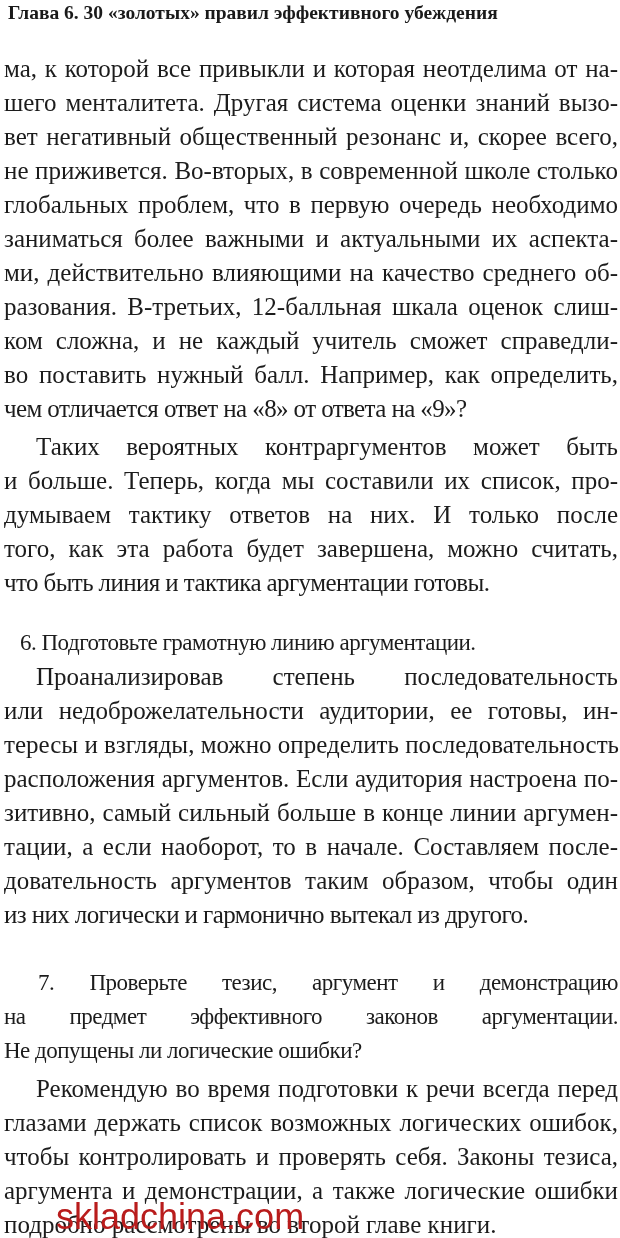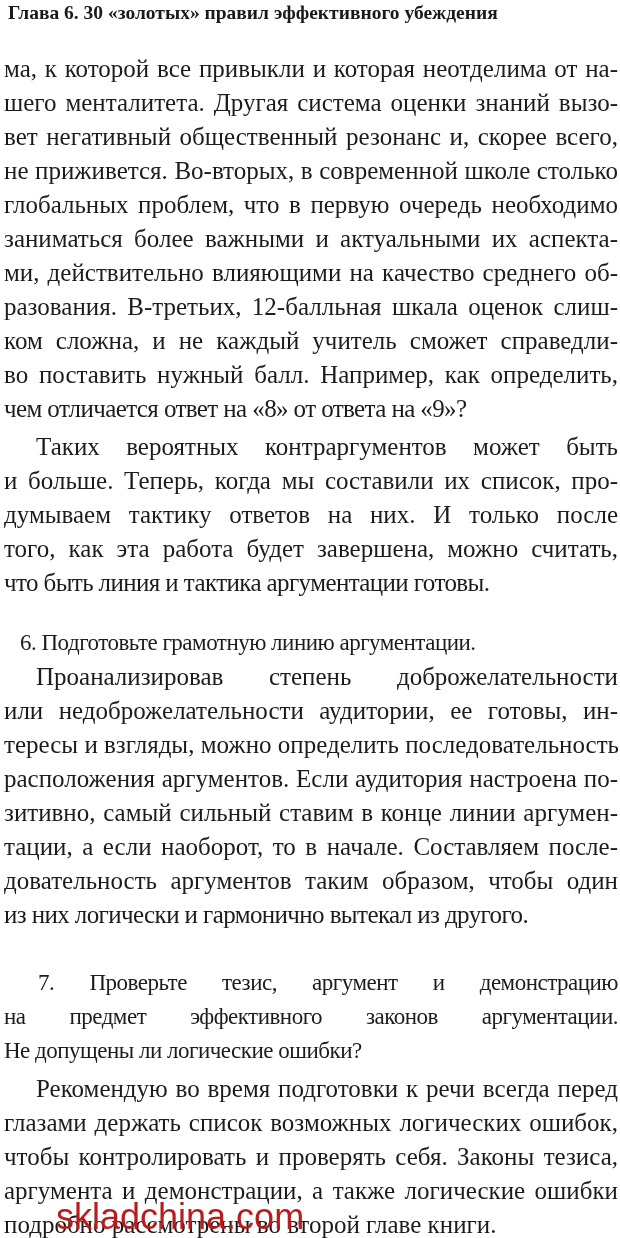--- a/index.html
+++ b/index.html
@@ -53,25 +53,25 @@
     <div class="line just" style="top:532px">того, как эта работа будет завершена, можно считать,</div>
     <div class="line last cond" style="top:566px">что быть линия и тактика аргументации готовы.</div>
   </div>
 
   <div class="line last item" style="top:626px; left:20px; width:580px">
     <span>6.</span>
     <span>Подготовьте грамотную линию аргументации.</span>
   </div>
 
   <div>
-    <div class="line just indent" style="top:660px">Проанализировав степень доброжелательности</div>
+    <div class="line just indent" style="top:660px">Проанализировав степень последовательность</div>
     <div class="line just" style="top:694px">или недоброжелательности аудитории, ее готовы, ин-</div>
     <div class="line just" style="top:728px">тересы и взгляды, можно определить последовательность</div>
     <div class="line just" style="top:762px">расположения аргументов. Если аудитория настроена по-</div>
-    <div class="line just" style="top:796px">зитивно, самый сильный ставим в конце линии аргумен-</div>
+    <div class="line just" style="top:796px">зитивно, самый сильный больше в конце линии аргумен-</div>
     <div class="line just" style="top:830px">тации, а если наоборот, то в начале. Составляем после-</div>
     <div class="line just" style="top:864px">довательность аргументов таким образом, чтобы один</div>
     <div class="line last cond" style="top:898px">из них логически и гармонично вытекал из другого.</div>
   </div>
 
   <div>
     <div class="line just item" style="top:966px; left:38px; width:580px">
       <span>7.</span>
       <span>Проверьте тезис, аргумент и демонстрацию</span>
     </div>

